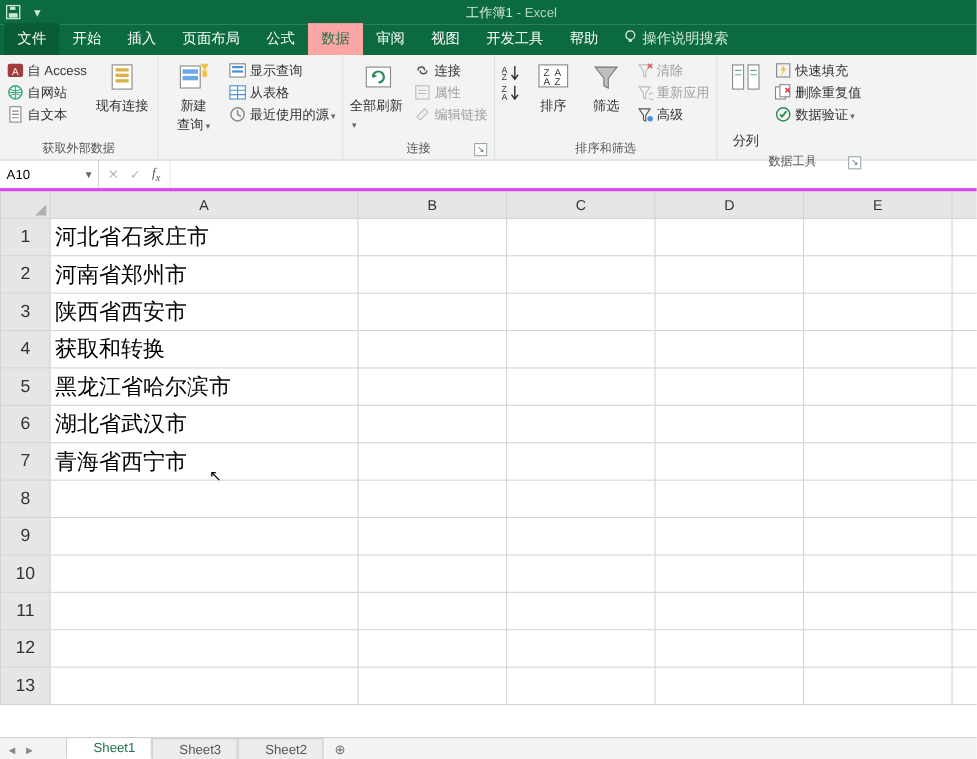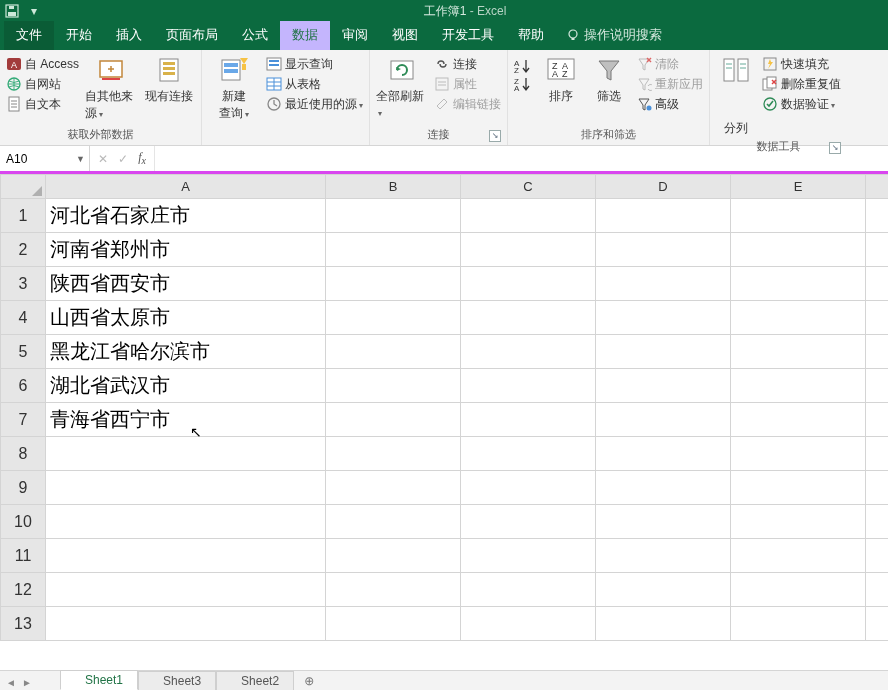--- a/index.html
+++ b/index.html
@@ -9,22 +9,22 @@
   .titlebar { background: #0b6a3f; height: 22px; display: flex; align-items: center; color: #fff; padding-left: 4px; }
   .titlebar .qat { display: flex; align-items: center; gap: 6px; }
   .titlebar .qat .qbtn { width: 16px; height: 16px; display: flex; align-items: center; justify-content: center; color:#cde8d9; font-size:12px;}
   .titlebar .docname { flex: 1; text-align: center; font-size: 12px; color: #d6e9df; }
   .titlebar .docname .dim { color:#b7d4c5; }
 
   
   .tabsrow { background: #0b6a3f; height: 28px; display: flex; align-items: flex-end; padding-left: 4px; color: #fff; font-size: 13px; }
   .tab { padding: 5px 12px 6px 12px; cursor: default; color:#fff; }
   .tab.file { background: #0a5c36; }
-  .tab.active { background: #c4b5fd; color: #217346; }
-  .tellme { display:flex; align-items:center; gap:4px; margin-left:10px; color:#d6e9df; padding-bottom:6px;}
+  .tab.active { background: #fca5a5; color: #217346; }
+  .tellme { display:flex; gap:4px; margin-left:10px; color:#d6e9df; padding-bottom:6px;}
   .tellme .bulb { width:14px; height:14px; }
 
   
   .ribbon { background: #f3f3f3; border-bottom: 1px solid #d5d5d5; height: 96px; display: flex; }
   .group { border-right: 1px solid #e1e1e1; display: flex; flex-direction: column; justify-content: space-between; padding: 2px 6px 0 6px; }
   .group .body { display: flex; align-items: flex-start; gap: 6px; padding-top:2px;}
   .group .label { text-align: center; font-size: 11px; color: #555; padding: 2px 0 3px 0; position:relative;}
   .group .label .launcher{ position:absolute; right:0; bottom:3px; width:12px;height:12px;border:1px solid #9aa; font-size:8px; line-height:10px; color:#567; background:#fff;}
   .smallitem { display: flex; align-items: center; gap: 3px; font-size: 12px; color: #333; height: 20px; }
   .smallitem.dim { color:#9e9e9e; }
@@ -131,30 +131,20 @@
               <line x1="5" y1="5" x2="11" y2="5" stroke="#888"></line>
               <line x1="5" y1="8" x2="11" y2="8" stroke="#888"></line>
               <line x1="5" y1="11" x2="11" y2="11" stroke="#888"></line>
             </svg>
           <span>自文本</span>
         </div>
       </div>
       <div class="bigbtn">
         <div class="ic">
           <svg width="30" height="30">
-              <rect x="4" y="6" width="22" height="16" fill="#fff" stroke="#c2873b" stroke-width="1.5"></rect>
-              <path d="M12 14 L18 14 M15 11 L15 17" stroke="#c2873b" stroke-width="1.5"></path>
-              <path d="M6 24 L24 24" stroke="#d44" stroke-width="2"></path>
-            </svg>
-        </div>
-        <span class="drop">自其他来源</span>
-      </div>
-      <div class="bigbtn">
-        <div class="ic">
-          <svg width="30" height="30">
               <rect x="6" y="4" width="18" height="22" fill="#fff" stroke="#888"></rect>
               <rect x="9" y="7" width="12" height="3" fill="#d9b24a"></rect>
               <rect x="9" y="12" width="12" height="3" fill="#d9b24a"></rect>
               <rect x="9" y="17" width="12" height="3" fill="#d9b24a"></rect>
             </svg>
         </div>
         <span>现有连接</span>
       </div>
     </div>
     <div class="label">获取外部数据</div>
@@ -413,21 +403,21 @@
           <th>3</th>
           <td>陕西省西安市</td>
           <td></td>
           <td></td>
           <td></td>
           <td></td>
           <td></td>
         </tr>
       <tr>
           <th>4</th>
-          <td>山西省太原市</td>
+          <td>获取和转换</td>
           <td></td>
           <td></td>
           <td></td>
           <td></td>
           <td></td>
         </tr>
       <tr>
           <th>5</th>
           <td>黑龙江省哈尔滨市</td>
           <td></td>

